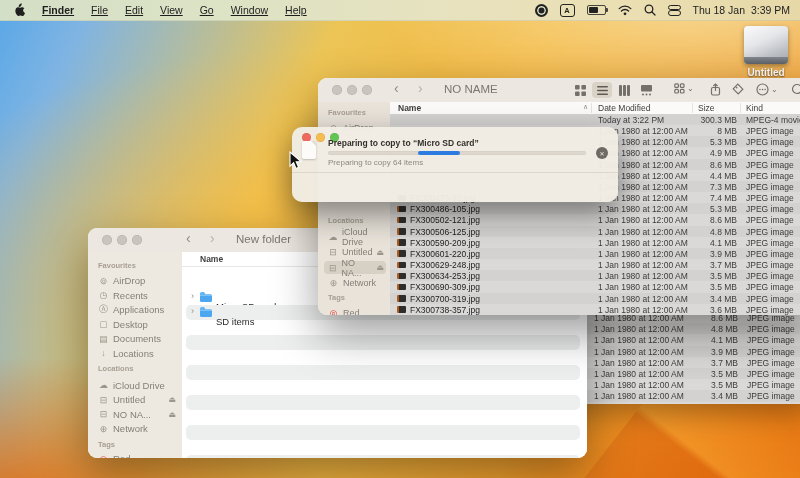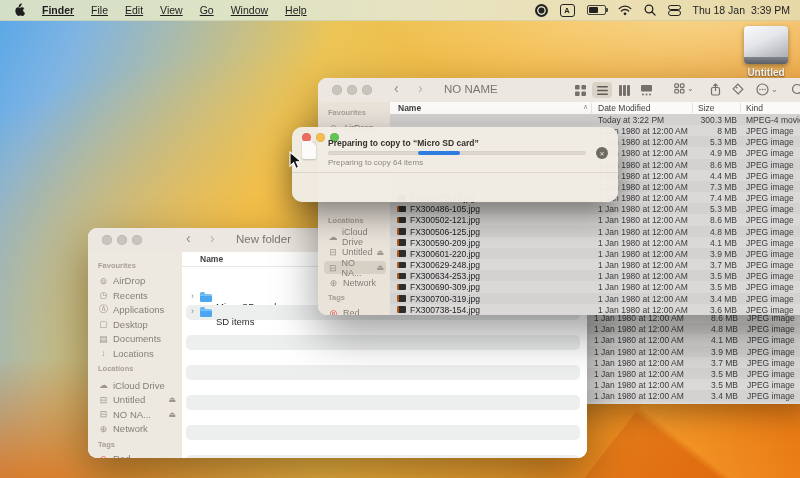--- a/index.html
+++ b/index.html
@@ -514,21 +514,21 @@
         </div>
         <div class="arow" style="height: 11.17px; background: rgb(211, 210, 208);">
           <span class="thumb"></span>
           <span class="nm">FX300700-319.jpg</span>
           <span class="dt">1 Jan 1980 at 12:00 AM</span>
           <span class="sz">3.4 MB</span>
           <span class="kd">JPEG image</span>
         </div>
         <div class="arow" style="height: 11.17px; background: rgb(218, 217, 215);">
           <span class="thumb"></span>
-          <span class="nm">FX300738-154.jpg</span>
+          <span class="nm">FX300738-357.jpg</span>
           <span class="dt">1 Jan 1980 at 12:00 AM</span>
           <span class="sz">3.6 MB</span>
           <span class="kd">JPEG image</span>
         </div>
       </div>
   </div>
 </div>
 
 <div id="winP">
   <div class="lights">

